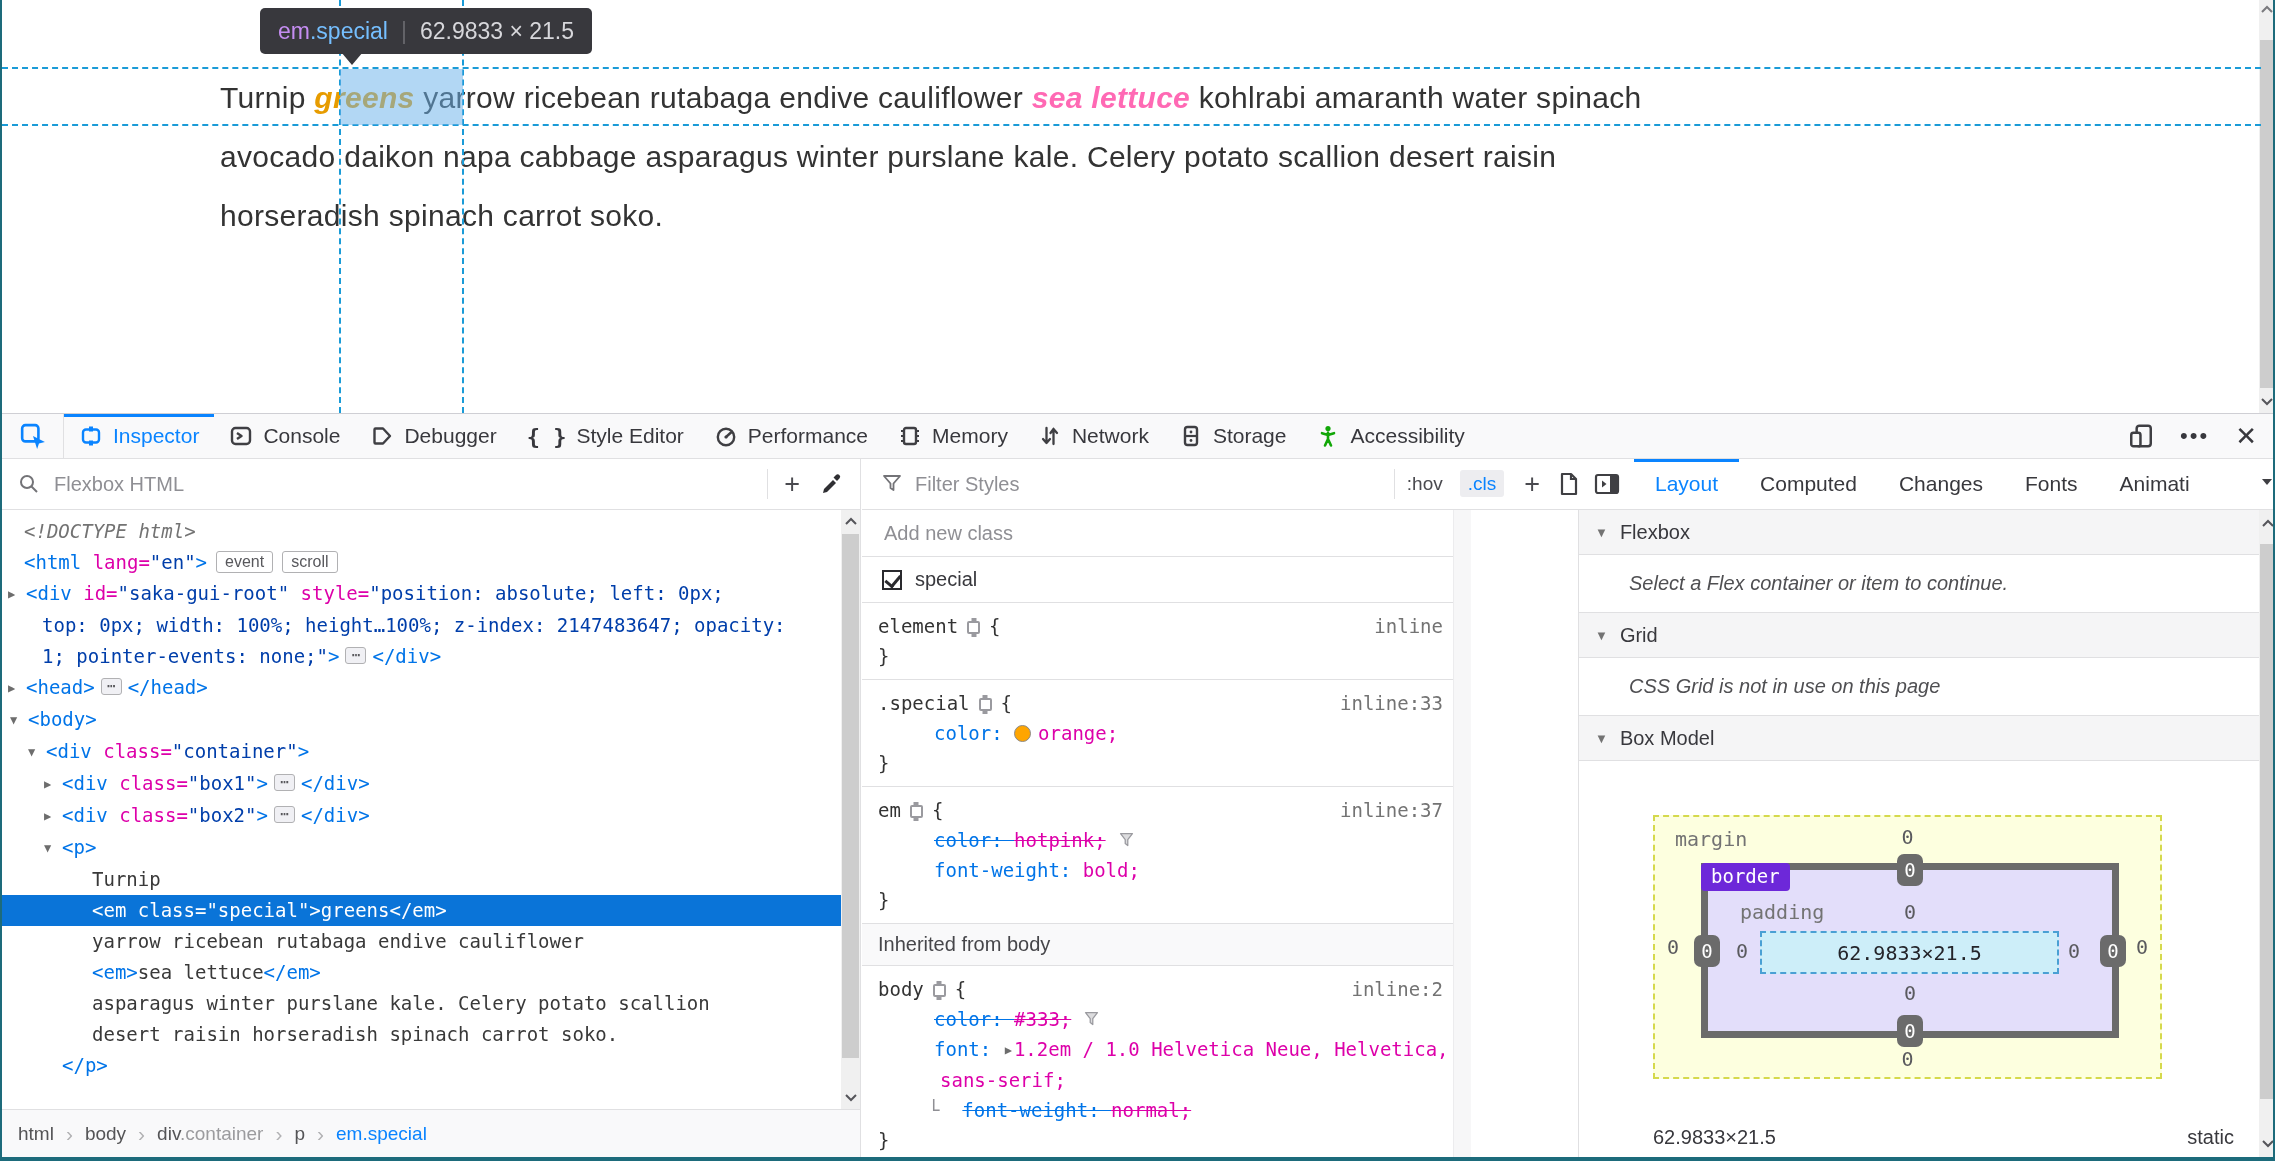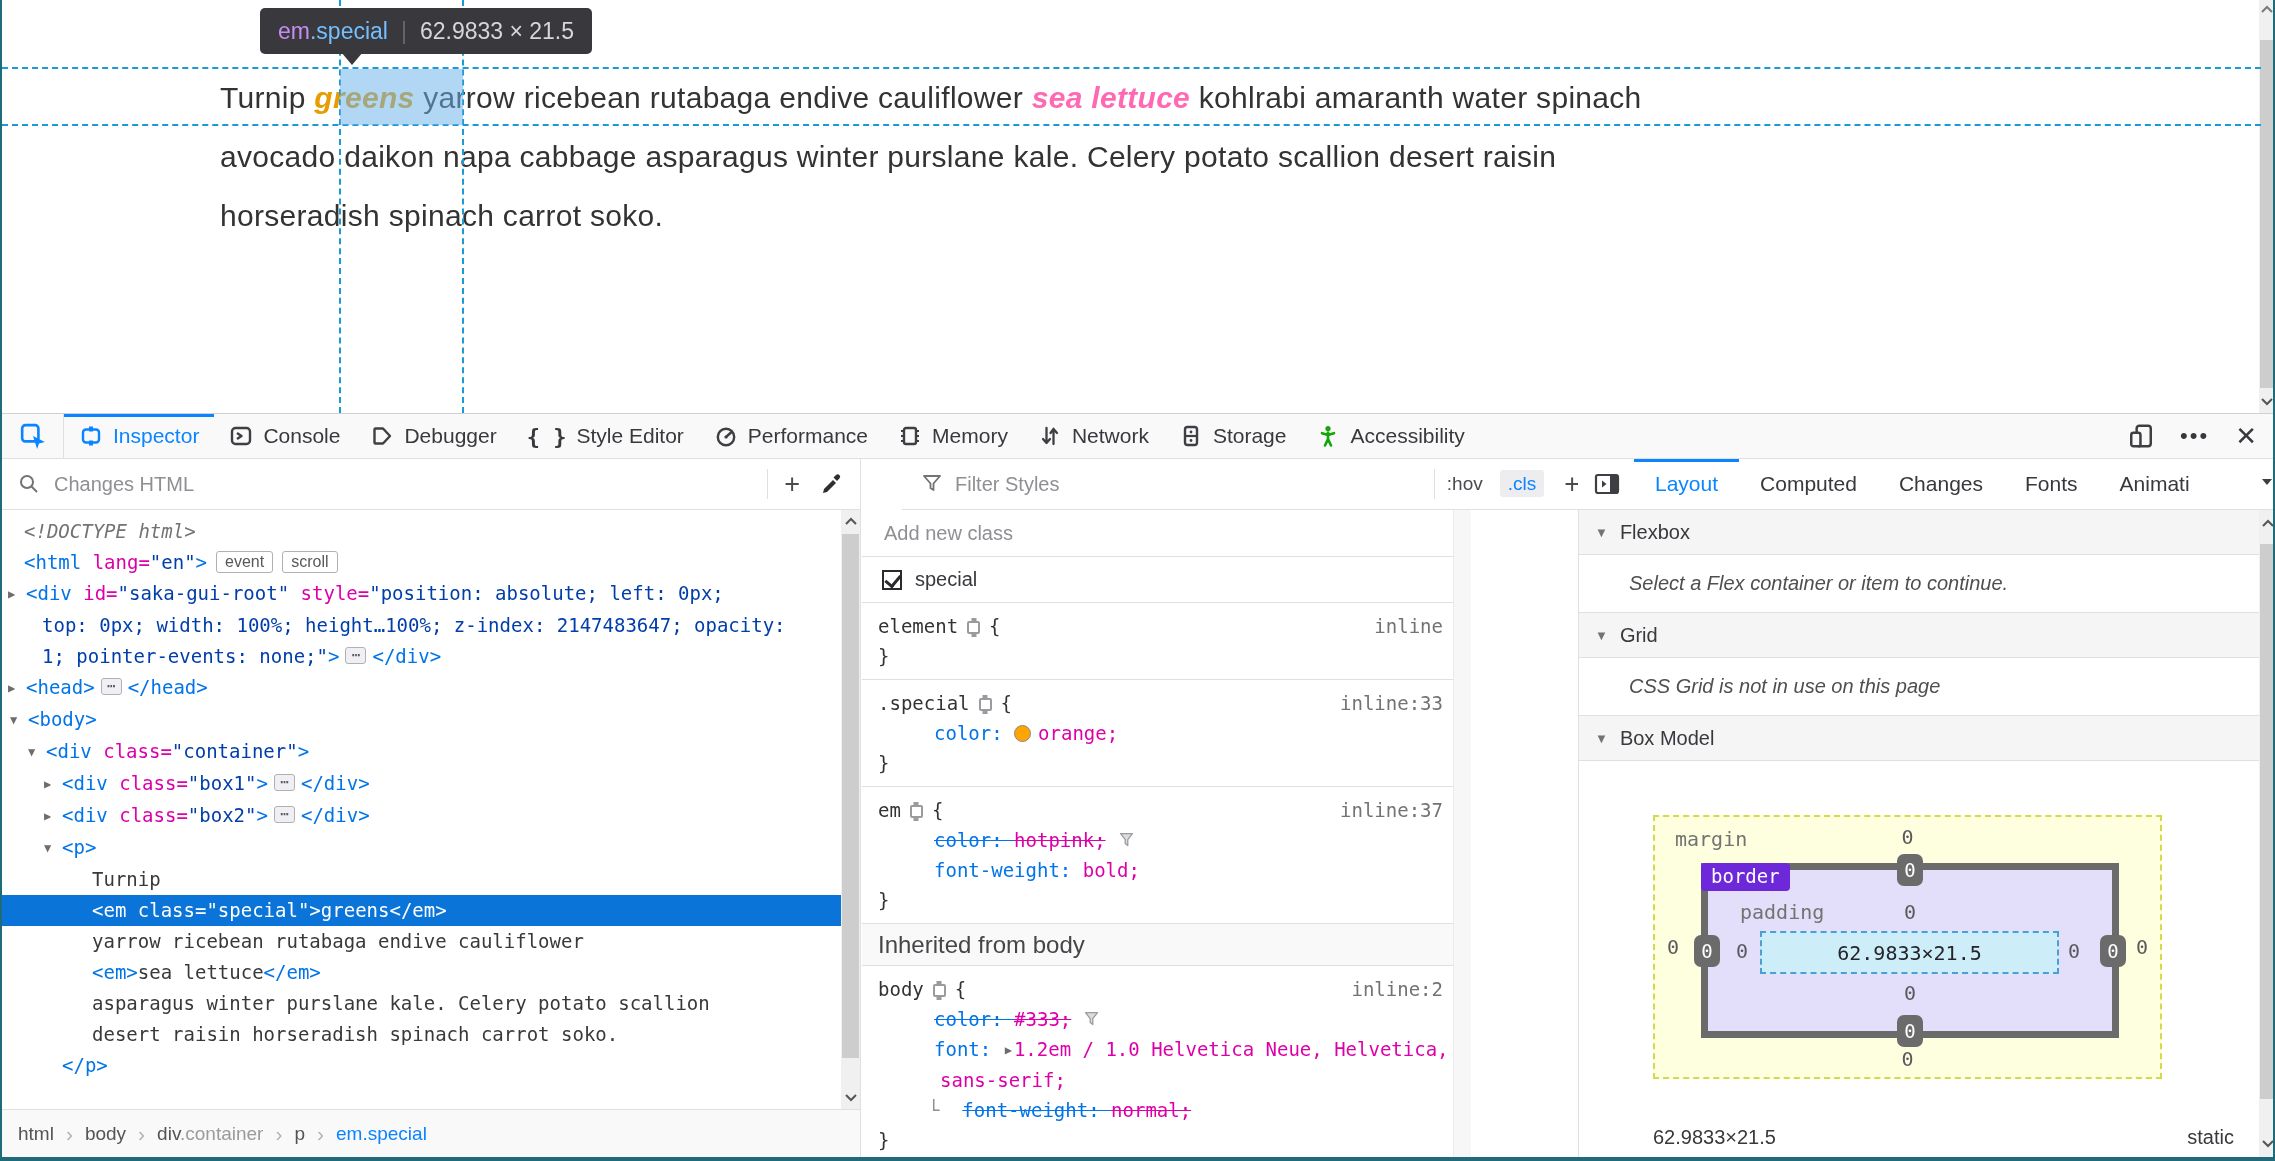--- a/index.html
+++ b/index.html
@@ -33,21 +33,21 @@
   .tt { display:flex; align-items:center; gap:10px; padding:0 15px; font-size:21px; color:#38383d;
         border-top:3px solid transparent; border-bottom:3px solid transparent; }
   .tt.active { color:#0a84ff; border-top-color:#0a84ff; }
   .tt .braces { font-family:"DejaVu Sans Mono",monospace; font-weight:bold; font-size:22px; }
   .tb-right { margin-left:auto; display:flex; align-items:center; gap:26px; padding-right:20px; color:#38383d; }
   .dots { font-size:22px; letter-spacing:2px; color:#38383d; } .xclose { font-size:26px; color:#38383d; }
 
   
   .hdr { position:absolute; top:459px; height:51px; background:#fff; border-bottom:1px solid #e0e0e2; display:flex; align-items:center; }
   .hdr-left { left:0; width:859px; border-right:1px solid #e0e0e2; }
-  .hdr-mid { left:900px; width:737px; border-right:1px solid #e0e0e2; }
+  .hdr-mid { left:860px; width:737px; border-right:1px solid #e0e0e2; }
   .hdr-right { left:1576px; width:699px; }
   .ph-text { color:#8f8f94; font-size:20px; }
   .vdiv { width:1px; height:30px; background:#e0e0e2; }
   .plus { font-size:27px; color:#4a4a4f; font-weight:400; }
   .cls-btn { background:#ededf0; color:#0a84ff; font-size:19px; padding:3px 8px; border-radius:3px; }
   .hov-btn { color:#4a4a4f; font-size:19px; }
   .rtab { display:flex; align-items:center; height:51px; padding:0 21px; font-size:21px; color:#38383d;
           border-top:3px solid transparent; border-bottom:3px solid transparent; }
   .rtab.active { color:#0a84ff; border-top-color:#0a84ff; }
 
@@ -89,21 +89,21 @@
   .loc { position:absolute; right:28px; color:#737373; }
   .prop { color:#0074e8; } .pval { color:#dd00a9; }
   .strike { text-decoration:line-through; }
   .tgt { display:inline-block; width:13px; height:13px; border:2px solid #9a9a9f; border-radius:2px;
          margin:0 9px -1px 9px; position:relative; }
   .tgt::before, .tgt::after { content:""; position:absolute; left:50%; width:5px; height:4px; background:#9a9a9f; transform:translateX(-50%); }
   .tgt::before { top:-5px; } .tgt::after { bottom:-5px; }
   .swatch { display:inline-block; width:17px; height:17px; border-radius:50%; background:#ffa500;
             border:1px solid #8a8a8a; vertical-align:-2px; margin-right:7px; }
   .inh-hdr { height:42px; background:#f9f9fa; border-bottom:1px solid #e0e0e2; display:flex; align-items:center;
-             padding-left:16px; font-family:"Liberation Sans",sans-serif; font-size:24px; color:#46464a; }
+             padding-left:16px; font-family:"Liberation Sans",sans-serif; font-size:20px; color:#46464a; }
   .sub-connector { color:#8f8f94; }
   .funnel-sp { margin-left:12px; vertical-align:-2px; }
   .val-twisty { color:#6d6d6d; font-size:12px; margin:0 2px; vertical-align:2px; }
 
   
   .layoutp { position:absolute; left:1576px; top:510px; width:699px; height:647px; background:#fff;
              border-left:1px solid #e0e0e2; overflow:hidden; }
   .acc-header { height:45px; background:#f5f5f6; border-bottom:1px solid #e0e0e2; display:flex; align-items:center;
                 padding-left:16px; font-size:20px; color:#38383d; gap:12px; }
   .acc-tw { color:#737373; font-size:13px; }
@@ -246,21 +246,21 @@
       <span class="xclose">✕</span>
     </div>
   </div>
 
   <div class="hdr hdr-left">
     <div style="display:flex;align-items:center;gap:14px;padding-left:16px;flex:1">
       <svg class="ic" width="22" height="22" viewBox="0 0 22 22">
         <circle cx="9" cy="9" r="6" fill="none" stroke="#737377" stroke-width="2"></circle>
         <path d="M13.5 13.5 L19 19" stroke="#737377" stroke-width="2"></path>
       </svg>
-      <span class="ph-text">Changes HTML</span>
+      <span class="ph-text">Flexbox HTML</span>
     </div>
     <div class="vdiv"></div>
     <div style="padding:0 16px"><span class="plus">+</span></div>
     <div style="padding:0 16px 0 4px">
       <svg class="ic" width="24" height="24" viewBox="0 0 24 24">
         <path d="M3 21 L4 17 L13 8 L16 11 L7 20 Z" fill="#2f2f33"></path>
         <path d="M13.5 5.5 L16 3 a2.4 2.4 0 0 1 3.4 3.4 L17 9 Z" fill="#2f2f33"></path>
       </svg>
     </div>
   </div>

